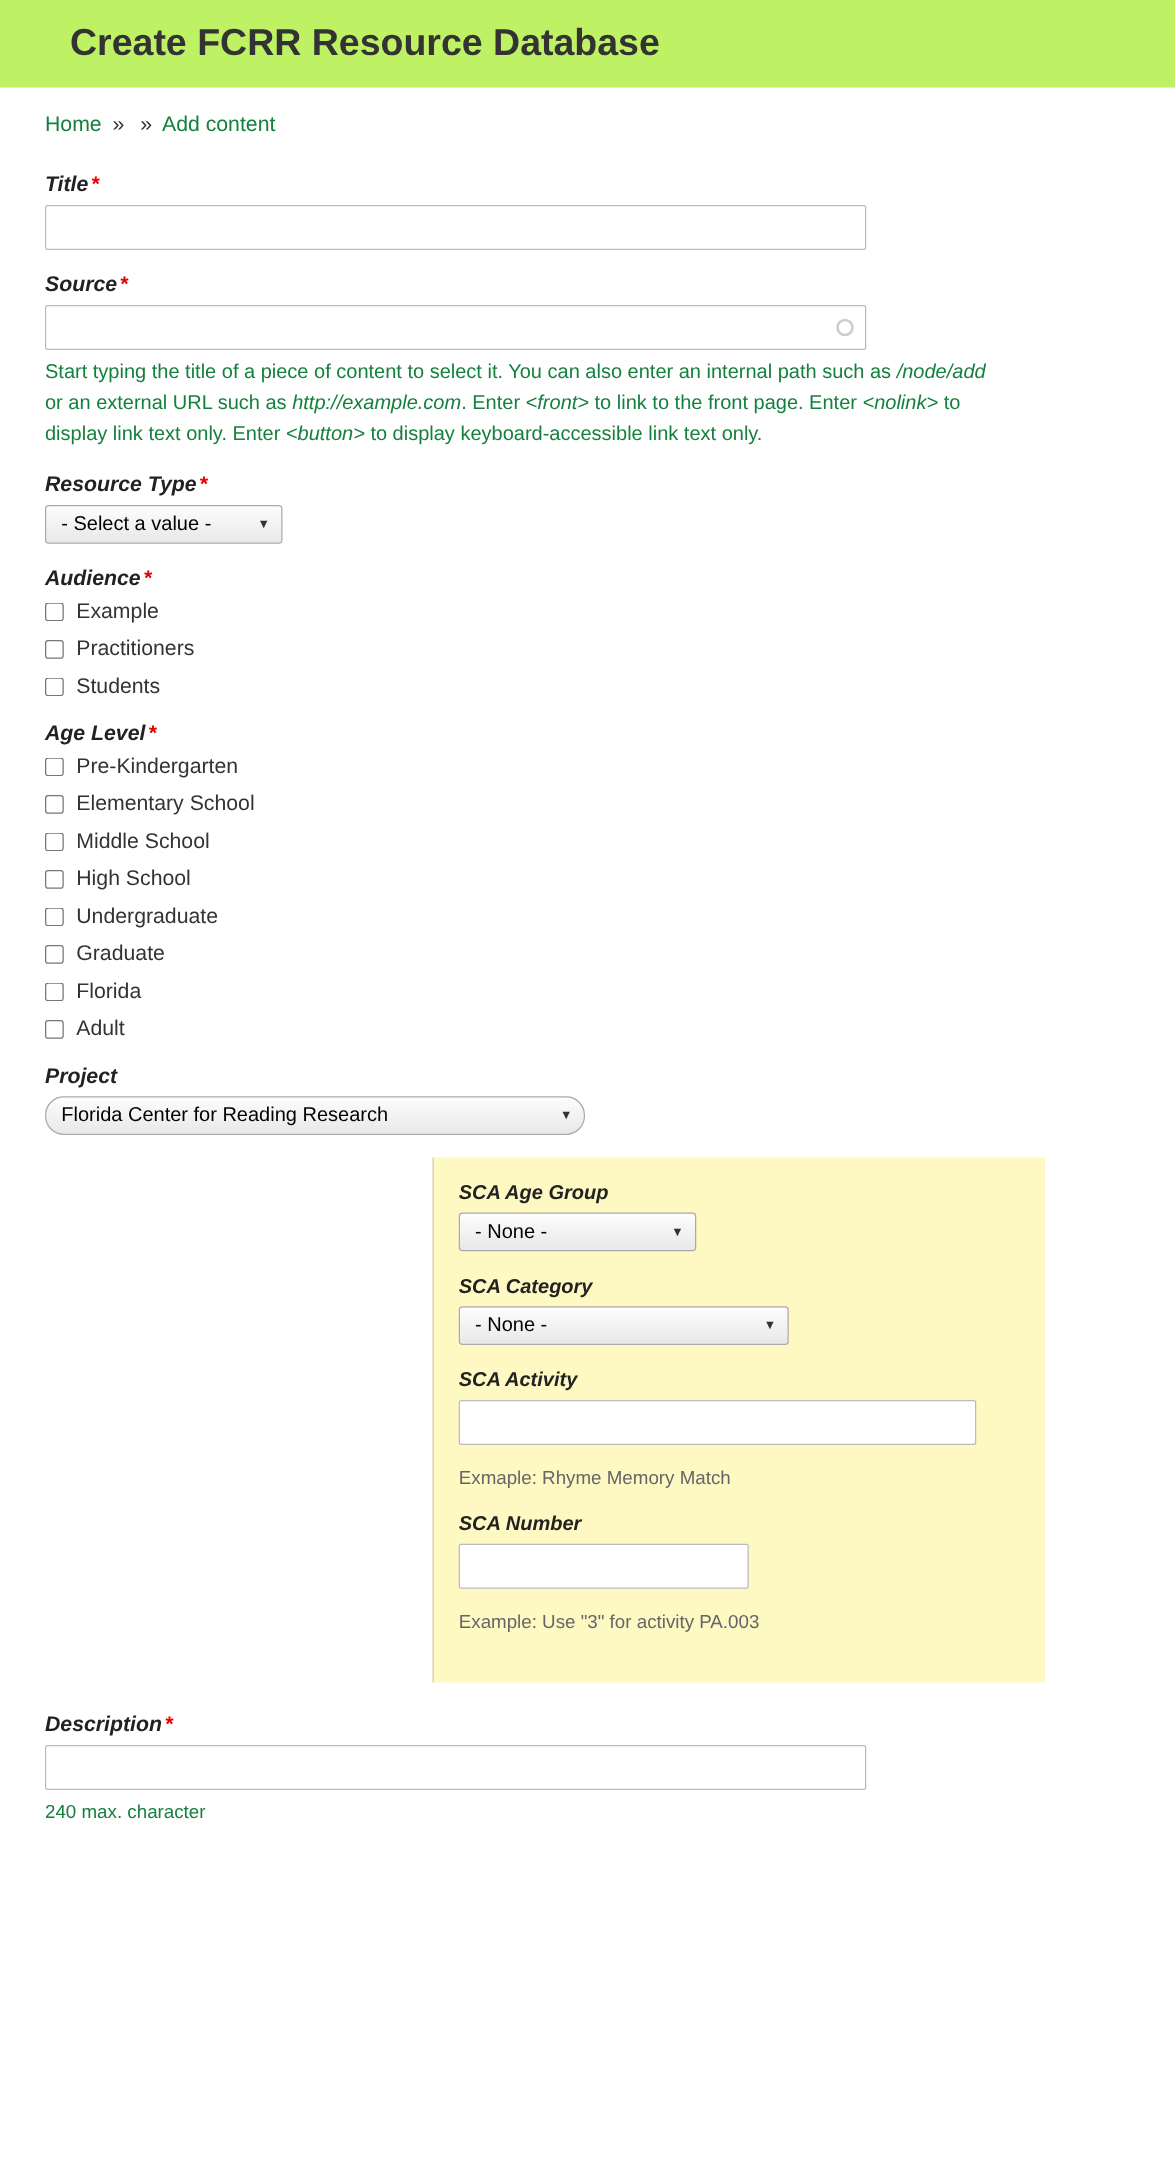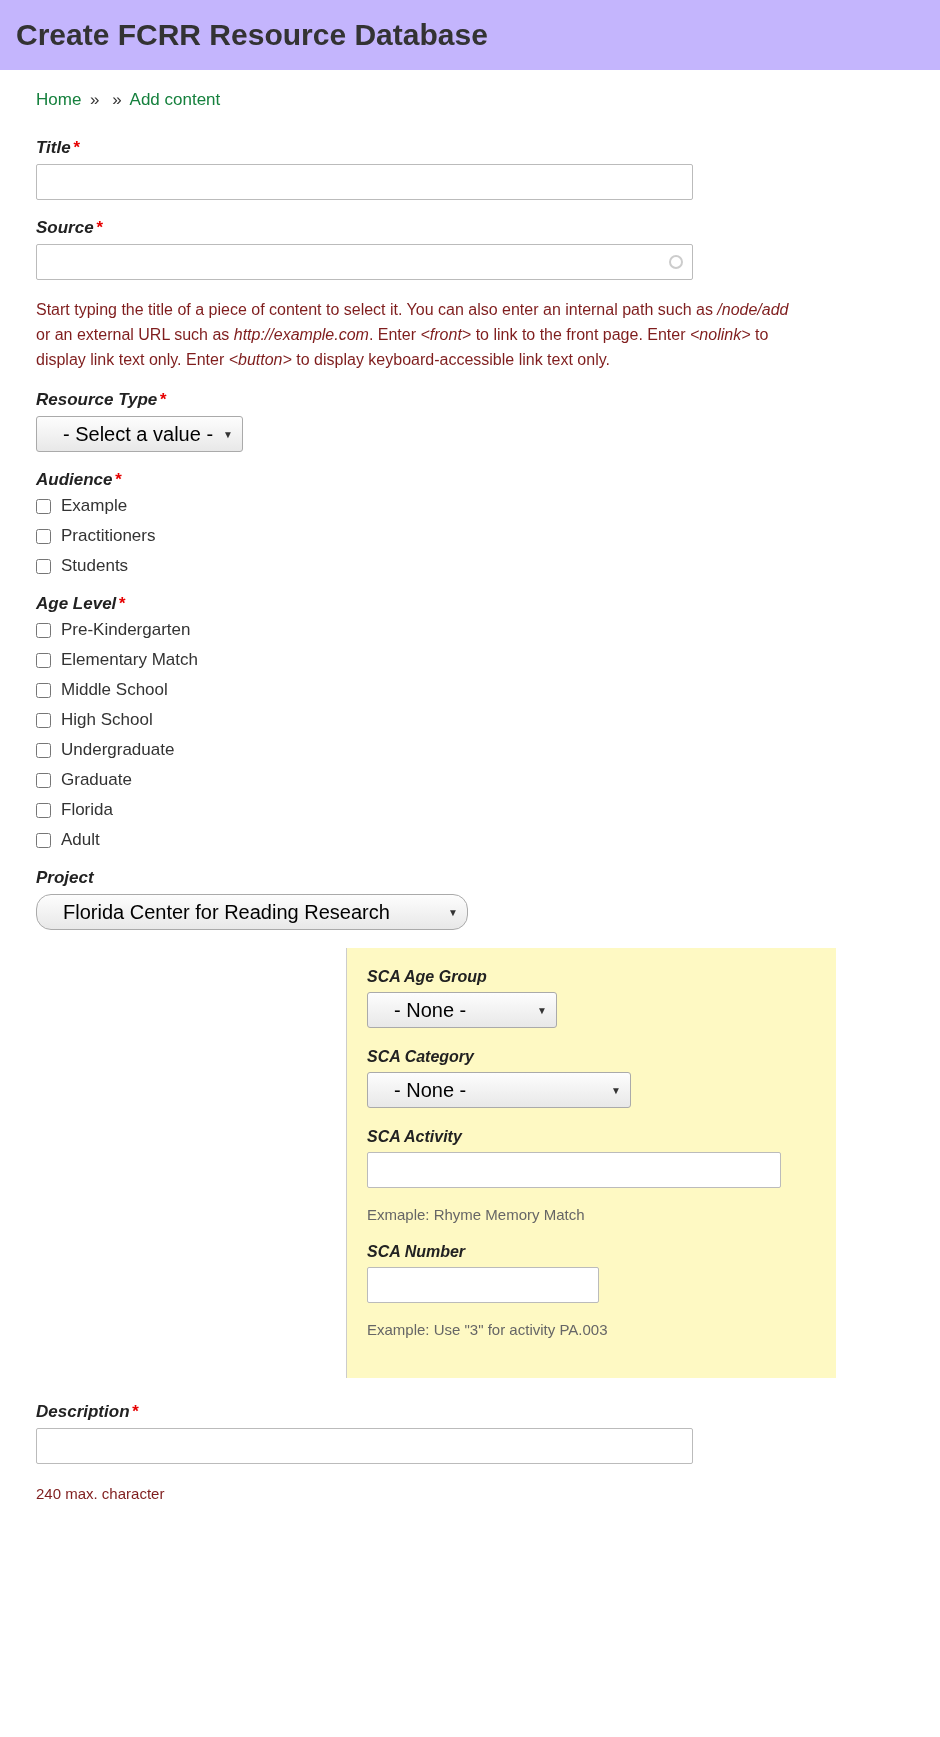--- a/index.html
+++ b/index.html
@@ -1,32 +1,32 @@
 <!DOCTYPE html>
 <html><head>
 <meta charset="utf-8">
 <style>
 * { box-sizing: border-box; margin: 0; padding: 0; }
 body { font-family: "Segoe UI", Tahoma, Geneva, Verdana, sans-serif; font-size: 16px; color: #333; background: #fff; }
-.header-bar { background: #c4b5fd; padding: 18px 16px; }
+.header-bar { background: #bef264; padding: 18px 56px; }
 .header-bar h1 { font-size: 30px; font-weight: bold; color: #333; }
 .content { padding: 20px 36px; }
 .breadcrumb { margin-bottom: 28px; font-size: 17px; }
 .breadcrumb a { color: #15803d; text-decoration: none; }
 .breadcrumb span.sep { color: #333; margin: 0 4px; }
 .field-group { margin-bottom: 18px; }
 .field-label { font-weight: bold; font-size: 17px; color: #222; display: block; margin-bottom: 6px; font-style: italic; }
 .required { color: #e60000; margin-left: 2px; }
 .text-input { width: 657px; max-width: 100%; padding: 8px 10px; font-size: 16px; border: 1px solid #bbb; border-radius: 2px; background: #fff; }
 .text-input-wide { width: 657px; }
 .source-wrapper { position: relative; width: 657px; }
 .autocomplete-spinner { position: absolute; right: 10px; top: 50%; transform: translateY(-50%); width: 14px; height: 14px; border: 2px solid #ccc; border-radius: 50%; }
-.help-text { color: #7f1d1d; font-size: 16px; line-height: 1.55; margin-top: 18px; max-width: 760px; }
+.help-text { color: #15803d; font-size: 16px; line-height: 1.55; margin-top: 6px; max-width: 760px; }
 .help-text em { font-style: italic; }
-.select { padding: 6px 28px 6px 26px; font-size: 20px; border: 1px solid #aaa; border-radius: 3px; background: linear-gradient(#fdfdfd, #e8e8e8); cursor: pointer; appearance: none; position: relative; }
+.select { padding: 6px 28px 6px 12px; font-size: 16px; border: 1px solid #aaa; border-radius: 3px; background: linear-gradient(#fdfdfd, #e8e8e8); cursor: pointer; appearance: none; position: relative; }
 .select-wrapper { position: relative; display: inline-block; }
 .select-wrapper::after { content: "▼"; font-size: 10px; position: absolute; right: 10px; top: 50%; transform: translateY(-50%); pointer-events: none; color: #333; }
 .checkbox-row { display: flex; align-items: center; margin-bottom: 10px; }
 .checkbox-row input[type="checkbox"] { width: 15px; height: 15px; margin-right: 10px; cursor: pointer; }
 .checkbox-row label { font-size: 17px; color: #333; cursor: pointer; }
 .sca-section { margin-left: 310px; border-left: 1px solid #ccc; padding: 20px 0 20px 20px; background: #fef9c3; max-width: 490px; }
 .sca-field { margin-bottom: 20px; }
 .sca-field .field-label { font-size: 16px; }
 .sca-help { color: #666; font-size: 15px; margin-top: 18px; }
 .sca-input-med { width: 414px; padding: 8px; font-size: 16px; border: 1px solid #bbb; border-radius: 2px; }
@@ -106,21 +106,21 @@
     <label class="field-label">
       <span>Age Level</span><span class="required">*</span>
     </label>
     <div id="age-level-options">
         <div class="checkbox-row">
           <input type="checkbox" style="">
           <label>Pre-Kindergarten</label>
         </div>
         <div class="checkbox-row">
           <input type="checkbox" style="">
-          <label>Elementary Match</label>
+          <label>Elementary School</label>
         </div>
         <div class="checkbox-row">
           <input type="checkbox" style="">
           <label>Middle School</label>
         </div>
         <div class="checkbox-row">
           <input type="checkbox" style="">
           <label>High School</label>
         </div>
         <div class="checkbox-row">

